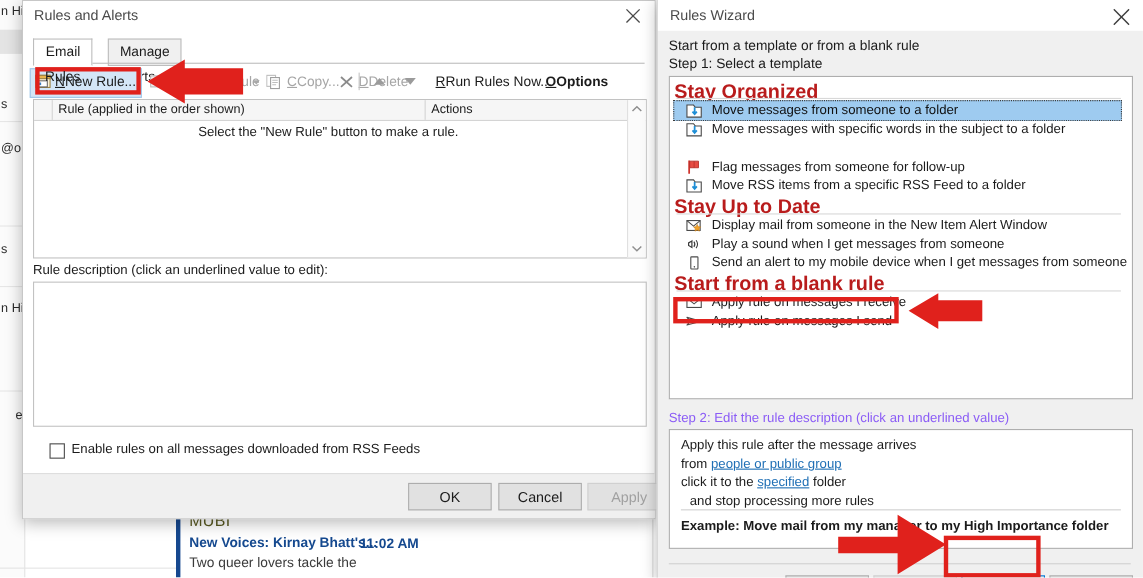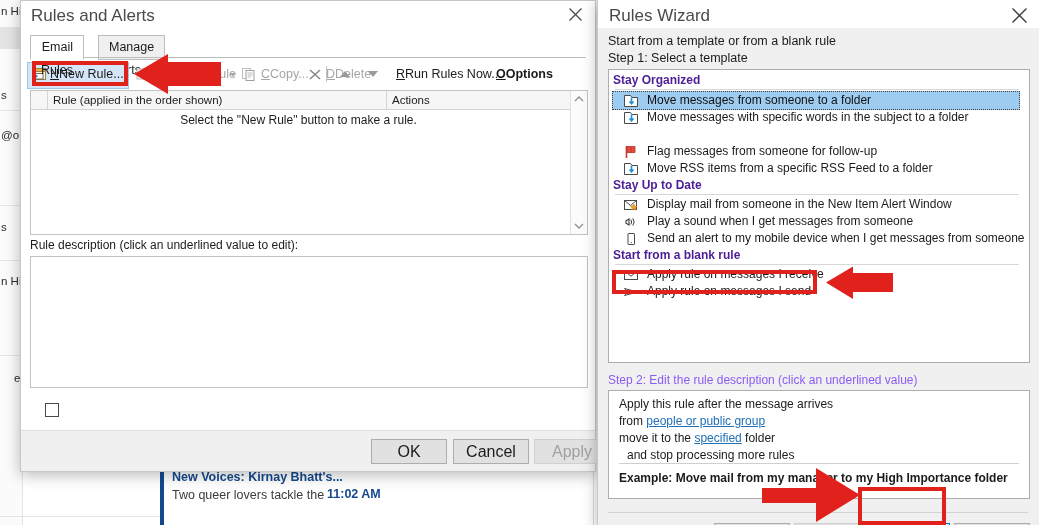--- a/index.html
+++ b/index.html
@@ -24,21 +24,21 @@
   #bg-msg .sender{font-size:14.5px;color:#5a5a22;letter-spacing:.3px;}
   #bg-msg .subj{font-size:12.5px;color:#15498f;font-weight:bold;margin-top:4px;}
   #bg-msg .prev{font-size:12.5px;color:#3b3b3b;margin-top:4px;}
   #bg-msg-time{position:absolute;left:327px;top:487px;font-size:12.5px;color:#15498f;font-weight:bold;}
   #bg-vline{position:absolute;left:593px;top:462px;width:1px;height:63px;background:#dcdcdc;}
   #bg-hline{position:absolute;left:0px;top:516px;width:160px;height:1px;background:#e4e4e4;}
 
   
   .dlg{position:absolute;background:#ffffff;border:1px solid #c7c7c7;
        box-shadow:0 3px 14px rgba(0,0,0,.28);}
-  .dlg-title{font-size:17px;color:#4a4a4a;position:absolute;}
+  .dlg-title{font-size:13px;color:#4a4a4a;position:absolute;}
   .dlg-close{position:absolute;width:34px;height:26px;cursor:default;}
   .dlg-close svg{position:absolute;left:10px;top:6px;}
 
   
   #rules-alerts{left:20px;top:0px;width:574px;height:470px;}
   #ra-titlebar{position:absolute;left:0;top:0;right:0;height:27px;background:#ffffff;}
   #ra-title{left:10px;top:5px;}
   #ra-close{right:2px;top:1px;}
   #ra-body{position:absolute;left:0;top:27px;right:0;bottom:0;background:#ffffff;}
 
@@ -76,40 +76,40 @@
   .sb-arrow{position:absolute;left:0;width:16px;height:16px;}
 
   
   #ra-desc-label{position:absolute;left:9px;top:210px;font-size:12px;color:#1b1b1b;}
   #ra-desc-box{position:absolute;left:9px;top:228px;width:556px;height:130px;border:1px solid #c2c2c2;background:#fff;}
   #ra-chk{position:absolute;left:24px;top:375px;width:12px;height:12px;border:1px solid #4a4a4a;background:#fff;}
   #ra-chk-label{position:absolute;left:44px;top:373px;font-size:12px;color:#1b1b1b;white-space:nowrap;}
 
   
   #ra-footer{position:absolute;left:0;right:0;bottom:0;height:40px;background:#f0f0f0;border-top:1px solid #dedede;}
-  .wbtn{position:absolute;height:23px;border:1px solid #adadad;background:#e1e1e1;font-size:16px;color:#1b1b1b;
+  .wbtn{position:absolute;height:23px;border:1px solid #adadad;background:#e1e1e1;font-size:13px;color:#1b1b1b;
         line-height:23px;text-align:center;cursor:default;}
   .wbtn.disabled{color:#a0a0a0;background:#e1e1e1;border-color:#d0d0d0;}
   .wbtn.default{border:1px solid #0078d7;background:#e6e6e6;}
   #btn-ok{left:350px;top:8px;width:74px;}
   #btn-cancel{left:432px;top:8px;width:74px;}
   #btn-apply{left:513px;top:8px;width:74px;}
 
   
   #rules-wizard{left:597px;top:-1px;width:442px;height:527px;border:1px solid #c7c7c7;}
   #rw-titlebar{position:absolute;left:0;top:0;right:0;height:28px;background:#fff;}
   #rw-title{left:11px;top:6px;}
   #rw-close{right:4px;top:2px;}
   #rw-body{position:absolute;left:0;top:28px;right:0;bottom:0;background:#f0f0f0;}
 
   #rw-head1{position:absolute;left:10px;top:6px;font-size:12.5px;color:#1b1b1b;}
   #rw-head2{position:absolute;left:10px;top:23px;font-size:12.5px;color:#1b1b1b;}
 
   #rw-templates{position:absolute;left:10px;top:41px;width:420px;height:292px;background:#fff;border:1px solid #aeaeae;}
-  .grp{position:absolute;left:4px;font-size:12px;font-weight:bold;color:#4c1d95;}
+  .grp{position:absolute;left:4px;font-size:18px;font-weight:bold;color:#b91c1c;}
   .grp-rule{position:absolute;height:1px;background:#d8d8d8;}
   .tpl{position:absolute;left:4px;width:406px;height:17px;}
   .tpl-label{position:absolute;left:34px;top:0;font-size:12px;color:#1b1b1b;line-height:17px;white-space:nowrap;}
   .tpl-ico{position:absolute;left:10px;top:1px;width:16px;height:16px;}
   .tpl.sel{background:#9ecbf0;border:1px dotted #3c3c3c;left:3px;width:406px;}
   .tpl.sel .tpl-label{color:#101010;}
 
   #rw-step2{position:absolute;left:10px;top:345px;font-size:12px;color:#8b5cf6;}
   #rw-descbox{position:absolute;left:10px;top:362px;width:420px;height:107px;background:#fff;border:1px solid #aeaeae;}
   .dl{position:absolute;left:10px;font-size:12px;color:#1b1b1b;white-space:nowrap;}
@@ -142,20 +142,21 @@
   <div class="bg-frag" style="left:1px;top:372px;margin-left:13px;">ers</div>
 
   <div class="bg-rule" style="left:0;top:110px;width:22px;"></div>
   <div class="bg-rule" style="left:0;top:205px;width:22px;"></div>
   <div class="bg-rule" style="left:0;top:260px;width:22px;"></div>
   <div class="bg-rule" style="left:0;top:355px;width:22px;"></div>
 
   <div id="bg-list"></div>
   <div id="bg-msg-accent"></div>
   <div id="bg-msg">
+    <div class="sender">MUBI</div>
     <div class="subj">New Voices: Kirnay Bhatt's...</div>
     <div class="prev">Two queer lovers tackle the</div>
   </div>
   <div id="bg-msg-time">11:02 AM</div>
   <div id="bg-vline"></div>
   <div id="bg-hline"></div>
 </div>
 
 <div class="dlg" id="rules-alerts">
   <div id="ra-titlebar">
@@ -243,20 +244,21 @@
               <path d="M4 6 L8 10 L12 6" fill="none" stroke="#8f8f8f" stroke-width="1.3"></path>
             </svg>
         </div>
       </div>
     </div>
 
     <div id="ra-desc-label">Rule description (click an underlined value to edit):</div>
     <div id="ra-desc-box"></div>
 
     <div id="ra-chk"></div>
+    <div id="ra-chk-label">Enable rules on all messages downloaded from RSS Feeds</div>
 
     <div id="ra-footer">
       <div class="wbtn" id="btn-ok">OK</div>
       <div class="wbtn" id="btn-cancel">Cancel</div>
       <div class="wbtn disabled" id="btn-apply">Apply</div>
     </div>
   </div>
 </div>
 
 <div class="dlg" id="rules-wizard">
@@ -377,21 +379,21 @@
           </svg>
         </span>
         <span class="tpl-label">Apply rule on messages I send</span>
       </div>
     </div>
 
     <div id="rw-step2">Step 2: Edit the rule description (click an underlined value)</div>
     <div id="rw-descbox">
       <div class="dl" style="top:6px;">Apply this rule after the message arrives</div>
       <div class="dl" style="top:23px;"><span>from </span><span class="lnk">people or public group</span></div>
-      <div class="dl" style="top:40px;"><span>move it to the </span><span class="lnk">specified</span><span> folder</span></div>
+      <div class="dl" style="top:40px;"><span>click it to the </span><span class="lnk">specified</span><span> folder</span></div>
       <div class="dl" style="top:57px;left:18px;">and stop processing more rules</div>
       <div id="rw-desc-rule"></div>
       <div id="rw-example">Example: Move mail from my manager to my High Importance folder</div>
     </div>
 
     <div id="rw-footrule"></div>
     <div class="wbtn" id="rw-cancel">Cancel</div>
     <div class="wbtn disabled" id="rw-back">&lt; Back</div>
     <div class="wbtn default" id="rw-next">Next &gt;</div>
     <div class="wbtn" id="rw-finish">Finish</div>

